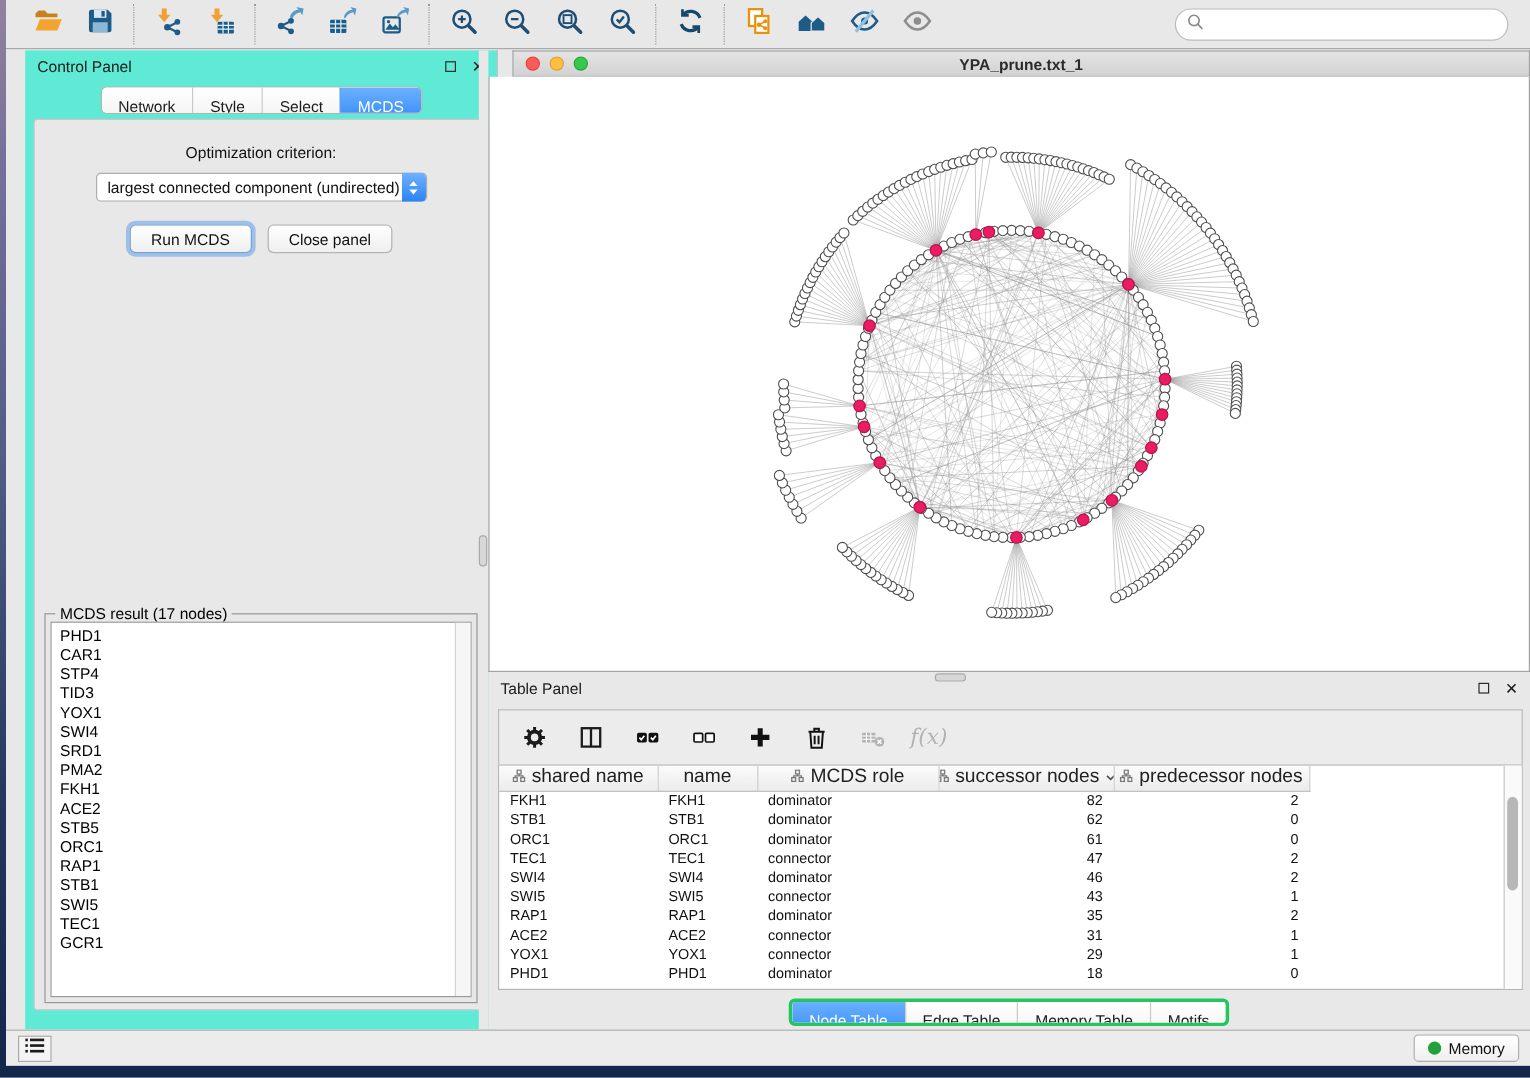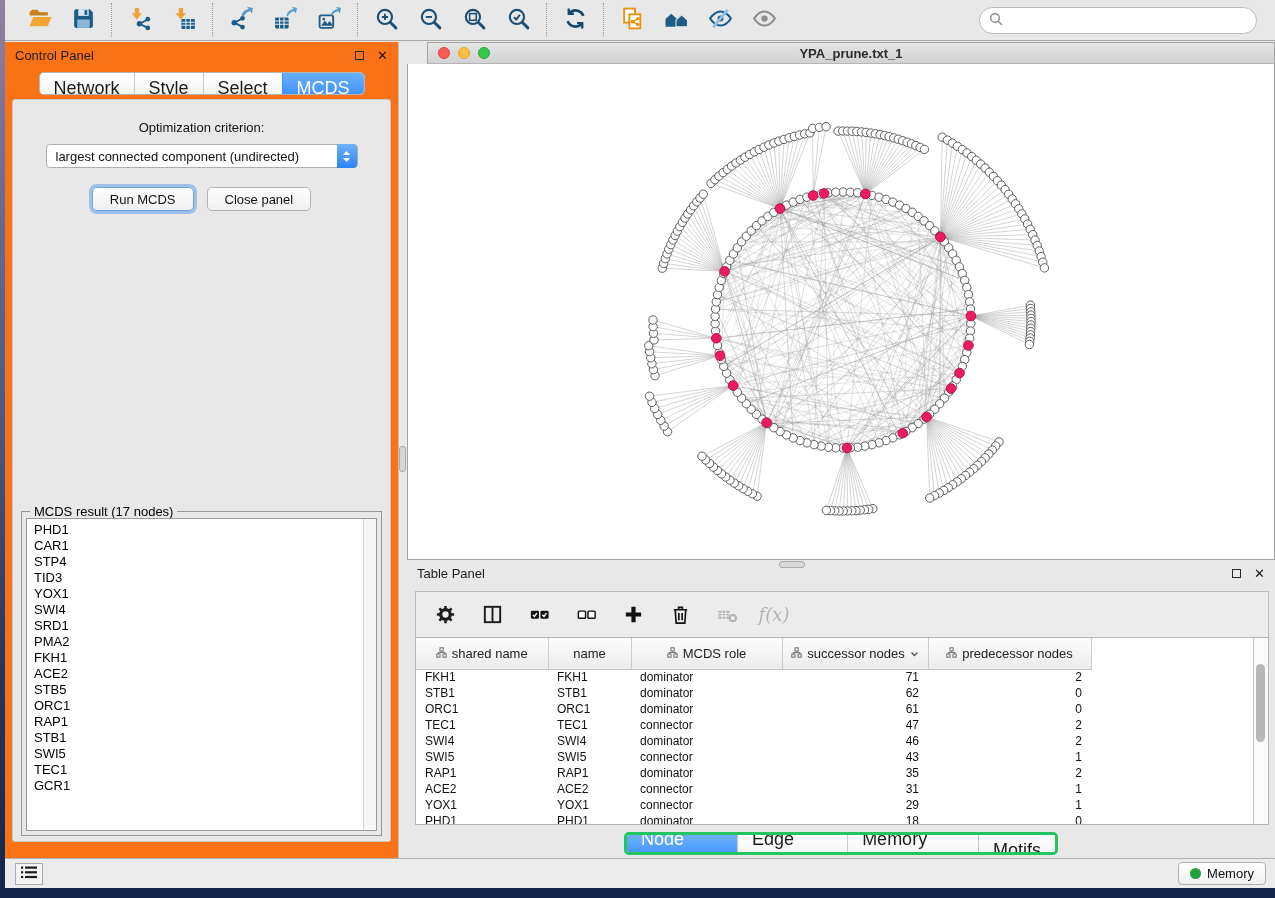--- a/index.html
+++ b/index.html
@@ -15,38 +15,38 @@
   .tb-group { display:flex; align-items:center; gap:16px; padding:0 14px; height:34px; }
   .tb-group + .tb-group { border-left:1px dotted #9a9a9a; }
   .tb-btn { width:28px; height:28px; display:flex; align-items:center; justify-content:center; cursor:pointer; }
   .tb-btn svg { width:25px; height:25px; }
   .search-wrap { position:absolute; right:18px; top:7px; width:278px; height:27px; background:#fff;
     border:1px solid #bcbcbc; border-radius:14px; display:flex; align-items:center; padding-left:9px; }
   .search-wrap svg { width:14px; height:14px; margin-right:5px; }
   .search-wrap input { border:none; outline:none; flex:1; height:20px; font-size:13px; background:transparent; }
 
   
-  .control-panel { position:absolute; left:0; top:42px; width:394px; bottom:30px; background:#f97316;
+  .control-panel { position:absolute; left:16px; top:42px; width:394px; bottom:30px; background:#5eead4;
     border-right:1px solid #c2c2c2; }
   .panel-head { height:26px; display:flex; align-items:center; padding:0 10px; }
   .panel-title { font-size:13px; color:#1c1c1c; flex:1; }
   .mini-float { width:9px; height:9px; border:1.5px solid #2a2a2a; display:inline-block; margin-right:13px; cursor:pointer; }
   .mini-close { font-size:13px; font-weight:700; color:#1a1a1a; cursor:pointer; line-height:1; }
 
   .seg-tabs { position:absolute; left:50%; transform:translateX(-50%); top:30px; display:flex;
     border:1px solid #b4b4b4; border-radius:5px; overflow:hidden; background:#fdfdfd; height:23px; }
-  .seg-tab { padding:15px 14px; font-size:18px; color:#1c1c1c; border-left:1px solid #c9c9c9;
+  .seg-tab { padding:15px 14px; font-size:13px; color:#1c1c1c; border-left:1px solid #c9c9c9;
     display:flex; align-items:center; cursor:pointer; background:linear-gradient(#fff,#f1f1f1); }
   .seg-tab:first-child { border-left:none; }
   .seg-tab.active { background:linear-gradient(#6cb0fe,#2f88fb); color:#fff; border-left-color:#3b8cf0; }
 
   .tab-content { position:absolute; left:7px; right:7px; top:57px; bottom:16px;
     border:1px solid #c8c8c8; border-radius:3px; background:#e8e8e8; }
   .opt-label { text-align:center; font-size:13px; color:#111; margin-top:20px; }
-  .combo { position:relative; margin:9px auto 4px; width:312px; height:24px; background:#fff;
+  .combo { position:relative; margin:9px auto 4px; width:276px; height:24px; background:#fff;
     border:1px solid #aeaeae; border-radius:4px; font-size:13px; color:#111;
     display:flex; align-items:center; padding-left:9px; cursor:pointer; }
   .combo-cap { position:absolute; right:0; top:-1px; width:20px; height:24px; border-radius:0 4px 4px 0;
     background:linear-gradient(#6fb1fd,#2c83f5); display:flex; flex-direction:column; align-items:center; justify-content:center; gap:1px; }
   .combo-cap svg { width:9px; height:6px; }
   .btn-row { display:flex; justify-content:center; gap:13px; margin-top:19px; }
   .aqua-btn { height:24px; padding:0 17px; font-size:13px; color:#111; background:linear-gradient(#fff,#efefef);
     border:1px solid #b3b3b3; border-radius:5px; cursor:pointer; font-family:inherit; }
   .aqua-btn.focused { border-color:#6ea3dd; box-shadow:0 0 0 3px rgba(96,158,229,.55); }
 
@@ -83,22 +83,22 @@
   .tp-toolbar { position:absolute; left:8px; right:6px; top:31px; height:46px; background:#ececec;
     border:1px solid #bdbdbd; border-bottom:none; display:flex; align-items:center; gap:21px; padding-left:16px; }
   .tp-btn { width:26px; height:26px; display:flex; align-items:center; justify-content:center; cursor:pointer; }
   .tp-btn svg { width:23px; height:23px; }
   .fx { font-family:"DejaVu Serif",serif; font-style:italic; font-size:18px; color:#b3b3b3; }
 
   .table-wrap { position:absolute; left:8px; right:6px; top:77px; height:188px; background:#fff;
     border:1px solid #b5b5b5; display:flex; }
   .grid-area { flex:1; overflow:hidden; }
   table.grid { border-collapse:collapse; table-layout:fixed; width:675px; font-size:12px; color:#111; }
-  .grid th { height:31px; background:linear-gradient(#fcfcfc,#ebebeb); border-right:1px solid #cccccc;
-    border-bottom:1px solid #c3c3c3; font-weight:400; color:#222; font-size:13px; cursor:pointer;
+  .grid th { height:21px; background:linear-gradient(#fcfcfc,#ebebeb); border-right:1px solid #cccccc;
+    border-bottom:1px solid #c3c3c3; font-weight:400; color:#222; font-size:16px; cursor:pointer;
     white-space:nowrap; overflow:hidden; }
   .grid th .hcell { display:flex; align-items:center; justify-content:center; gap:5px; padding:0 4px; }
   .grid td { height:16px; padding:0 9px; white-space:nowrap; overflow:hidden; }
   .grid td.num { text-align:right; }
   .vscroll { width:15px; border-left:1px solid #c9c9c9; background:#fafafa; position:relative; }
   .vscroll .thumb { position:absolute; left:2px; width:9px; top:26px; height:78px; background:#b7b7b7; border-radius:5px; cursor:pointer; }
 
   .tp-tabs { position:absolute; left:50%; transform:translateX(-50%); top:272px; display:flex;
     border:3px solid #22c55e; border-radius:5px; overflow:hidden; background:#fff; height:23px; }
 
@@ -1202,21 +1202,21 @@
                       <span>predecessor nodes</span>
                     </span>
                   </th>
                 </tr>
               </thead>
             <tbody id="grid-body">
                 <tr>
                   <td class="">FKH1</td>
                   <td class="">FKH1</td>
                   <td class="">dominator</td>
-                  <td class="num">71</td>
+                  <td class="num">82</td>
                   <td class="num">2</td>
                 </tr>
                 <tr>
                   <td class="">STB1</td>
                   <td class="">STB1</td>
                   <td class="">dominator</td>
                   <td class="num">62</td>
                   <td class="num">0</td>
                 </tr>
                 <tr>

